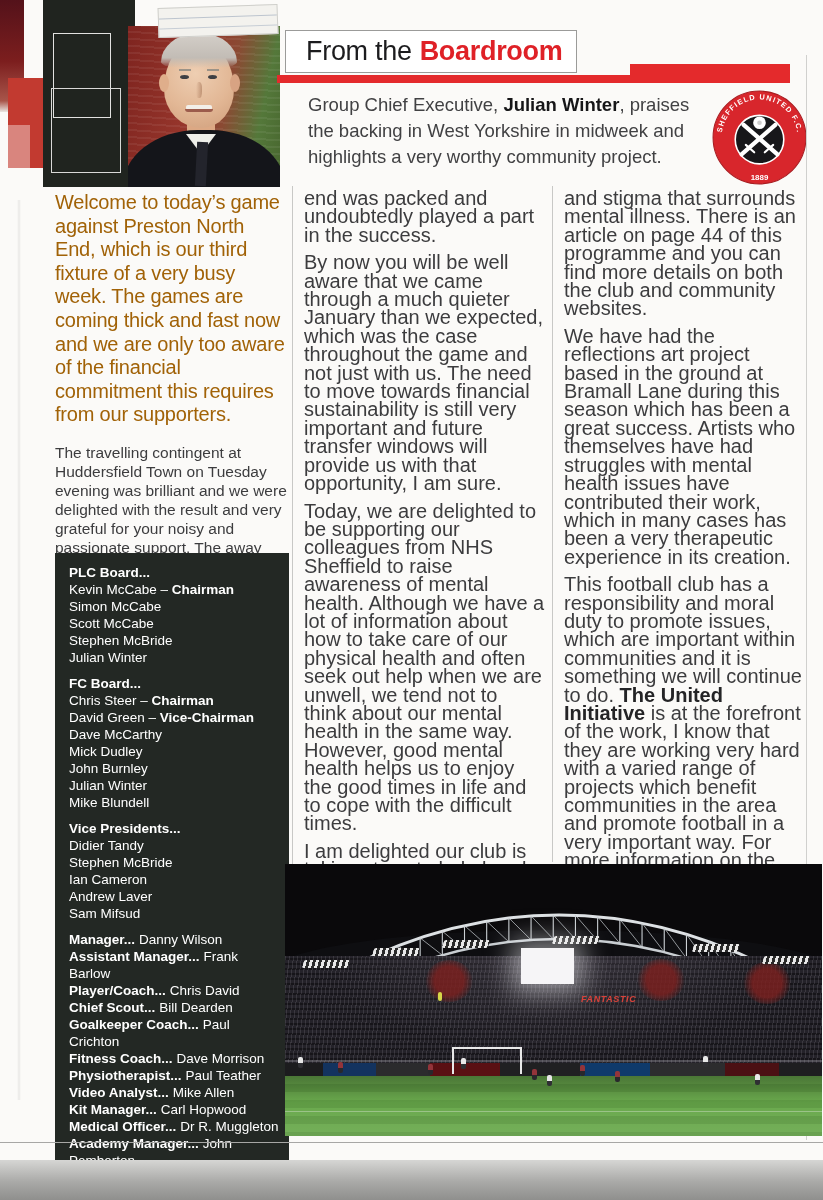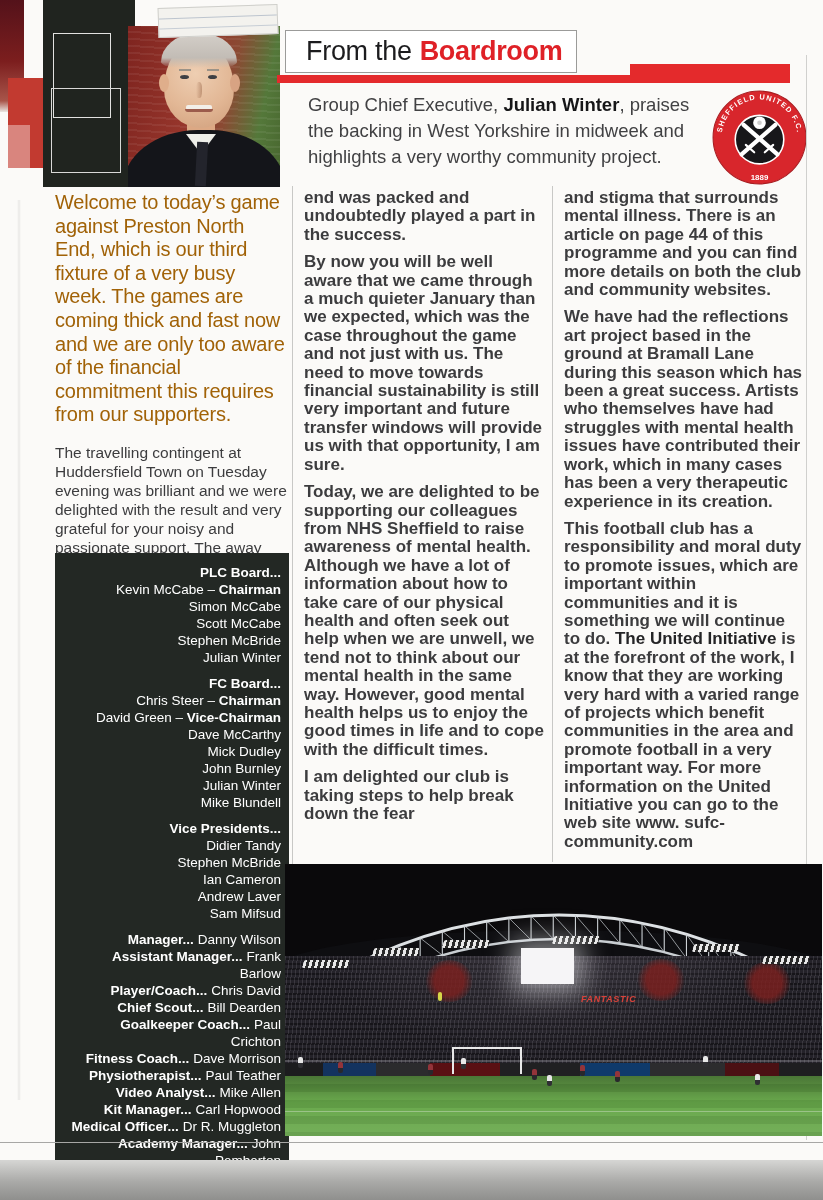--- a/index.html
+++ b/index.html
@@ -66,30 +66,30 @@
   
   .divider-1 { position:absolute; left:292px; top:186px; width:1px; height:950px; background:#c8c8c6; }
   .divider-2 { position:absolute; left:552px; top:186px; width:1px; height:676px; background:#c8c8c6; }
 
   .col1 { position:absolute; left:55px; top:191px; width:234px; }
   .lead { font-size:20px; line-height:23.6px; color:#a16207; letter-spacing:-.2px; }
   .col1-para { margin-top:16px; font-size:15.5px; line-height:19px; color:#3c3c3e; }
 
   .board-box { position:absolute; left:55px; top:553px; width:234px; background:#232824; color:#fff;
                padding:11px 8px 11px 14px; font-size:13.5px; line-height:17px; }
-  .board-box .section { margin-bottom:9px;text-align:right; }
+  .board-box .section { margin-bottom:9px; }
   .board-box .section:last-child { margin-bottom:0; }
   .board-box .hd { font-weight:bold; }
   .board-box strong { font-weight:bold; }
   .board-box .row strong { margin-right:0; }
   .board-box .staff .row strong { margin-right:4px; }
 
   .col2 { position:absolute; left:304px; top:189px; width:241px; }
   .col3 { position:absolute; left:564px; top:189px; width:239px; }
-  .bp { font-size:17px; line-height:18.4px; color:#3c3c3e; margin-bottom:9px;font-weight:bold; }
+  .bp { font-size:20px; line-height:18.4px; color:#3c3c3e; margin-bottom:9px; }
   .bp strong { color:#242426; }
   .sig { font-size:15.5px; line-height:18.4px; margin-bottom:7px; }
   .sig strong { color:#232325; }
 
   
   .stadium { position:absolute; left:285px; top:864px; width:537px; height:272px; background:#0a090b; overflow:hidden; }
   .stadium svg.arch { position:absolute; left:0; top:4px; width:537px; height:200px; }
   .fascia { position:absolute; left:-20px; top:66px; width:577px; height:46px; background:#0e0e11;
             border-radius:50% 50% 0 0/100% 100% 0 0; }
   .stand { position:absolute; left:0; top:92px; width:537px; height:114px;

